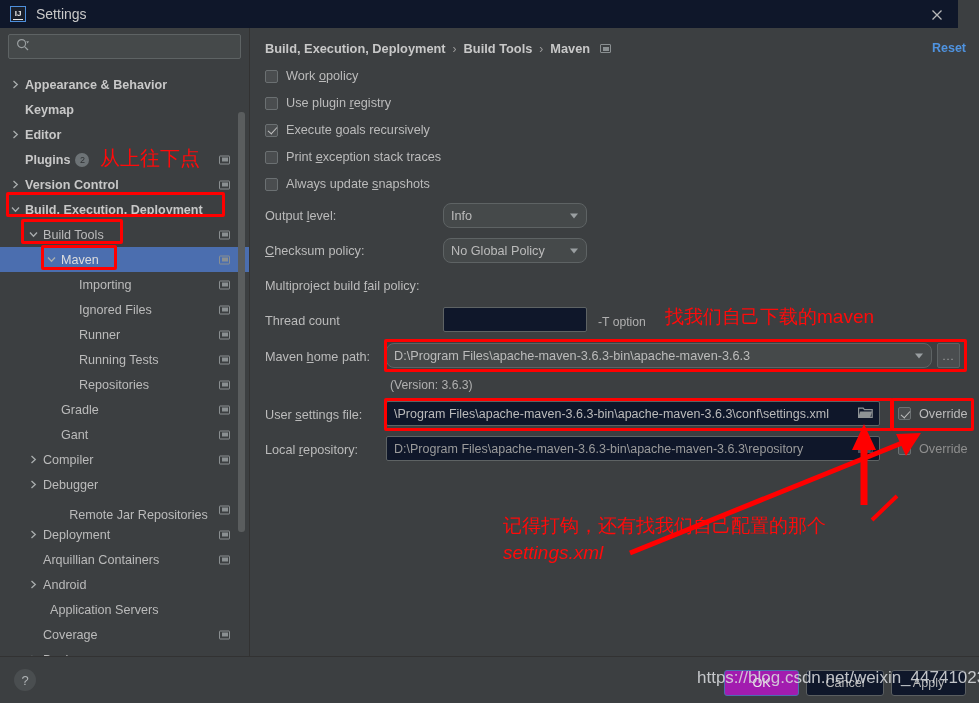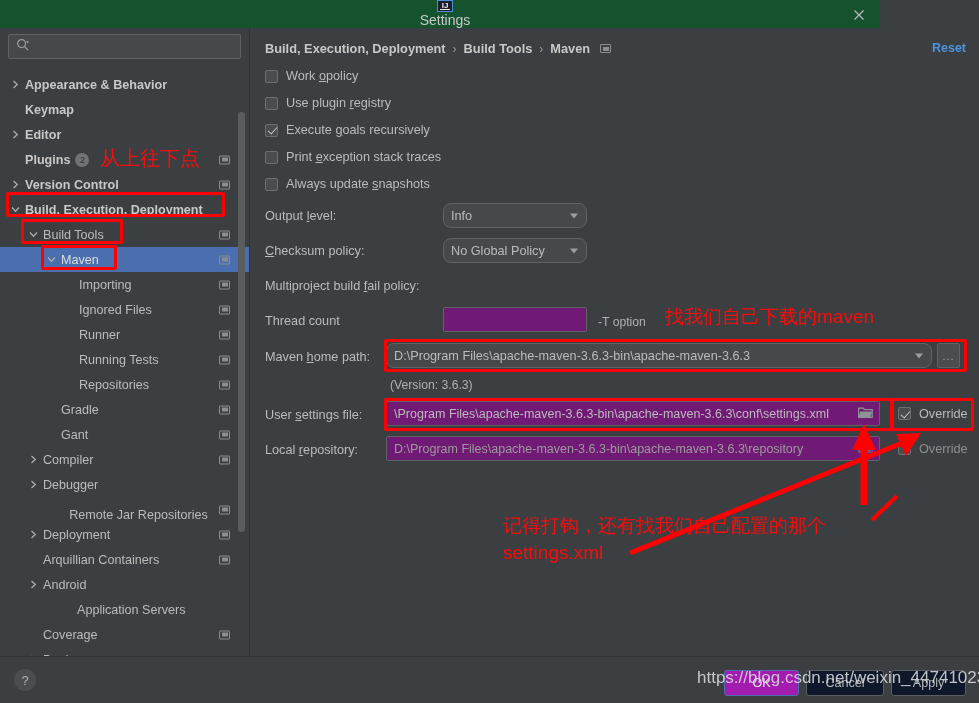--- a/index.html
+++ b/index.html
@@ -13,23 +13,23 @@
   #app {
     position: relative;
     width: 979px; height: 703px;
     background: #3c3f41;
     color: #bbbbbb;
     font-size: 12.5px;
   }
 
   
   .titlebar {
-    position: absolute; left: 0; top: 0; width: 880px; height: 28px;
-    background: #14532d;
-    display: flex; align-items: center; flex-direction: column;
+    position: absolute; left: 0; top: 0; width: 958px; height: 28px;
+    background: #0f172a;
+    display: flex; align-items: center;
   }
   .ij-logo {
     width: 16px; height: 16px; margin-left: 10px;
     background: #1a1f2b;
     border: 1px solid #4e8fdc;
     position: relative;
     display: flex; align-items: center; justify-content: center;
     font-size: 8px; font-weight: bold; color: #e8e8e8;
     font-family: "Liberation Sans", sans-serif;
     line-height: 1;
@@ -186,21 +186,21 @@
   .combo .caret {
     position: absolute; right: 8px; top: 50%; transform: translateY(-50%);
     width: 0; height: 0;
     border-left: 4.5px solid transparent;
     border-right: 4.5px solid transparent;
     border-top: 5px solid #9a9fa1;
   }
   .textfield {
     position: absolute;
     height: 25px;
-    background: #701a75;
+    background: #0f172a;
     border: 1px solid #5e6364;
     border-radius: 2px;
     display: flex; align-items: center;
     padding-left: 7px;
     color: #bbbbbb; font-size: 12.5px;
     cursor: text;
     overflow: hidden; white-space: nowrap;
   }
   .textfield.disabledish { color: #9b9b9b; }
   .browse-btn {
@@ -429,21 +429,21 @@
           <span class="mark"></span>
         </div>
         <div class="tree-row" style="padding-left: 28px;">
           <span class="arrow">
             <svg width="9" height="9" viewBox="0 0 9 9">
               <path d="M2.5 1 L6.3 4.5 L2.5 8" stroke="#a9adae" stroke-width="1.3" fill="none"></path>
             </svg>
           </span>
           <span class="tree-label">Android</span>
         </div>
-        <div class="tree-row" style="padding-left: 28px; gap: 34px;">
+        <div class="tree-row" style="padding-left: 35px;">
           <span class="arrow"></span>
           <span class="tree-label">Application Servers</span>
         </div>
         <div class="tree-row" style="padding-left: 28px;">
           <span class="arrow"></span>
           <span class="tree-label">Coverage</span>
           <span class="mark"></span>
         </div>
         <div class="tree-row" style="padding-left: 28px;">
           <span class="arrow">
@@ -559,21 +559,21 @@
   <div class="rbox" style="left:6px; top:192px; width:219px; height:25px;"></div>
   <div class="rbox" style="left:21px; top:219px; width:102px; height:25px;"></div>
   <div class="rbox" style="left:41px; top:245px; width:76px; height:25px;"></div>
   <div class="rbox" style="left:384px; top:339px; width:583px; height:33px;"></div>
   <div class="rbox" style="left:384px; top:398px; width:509px; height:33px;"></div>
   <div class="rbox" style="left:891px; top:398px; width:83px; height:33px;"></div>
 
   <div class="rtext" style="left:100px; top:145px; font-size:20px;">从上往下点</div>
   <div class="rtext" style="left:665px; top:304px; font-size:19px;">找我们自己下载的maven</div>
   <div class="rtext" style="left:503px; top:513px; font-size:19px;">记得打钩，还有找我们自己配置的那个</div>
-  <div class="rtext" style="left:503px; top:542px; font-size:19px;">settings.xml</div>
+  <div class="rtext" style="left:503px; top:542px; font-size:19px;font-style:italic;">settings.xml</div>
 
   <svg class="rsvg" width="979" height="703">
 
     <path d="M864 505 L864 441" stroke="#ff0000" stroke-width="7" fill="none"></path>
     <path d="M864 424 L852 450 L876 450 Z" fill="#ff0000"></path>
 
     <path d="M630 553 L907 441" stroke="#ff0000" stroke-width="5" fill="none"></path>
     <path d="M921 433 L896 434 L906 456 Z" fill="#ff0000"></path>
 
     <path d="M872 520 L897 496" stroke="#ff0000" stroke-width="4" fill="none"></path>

